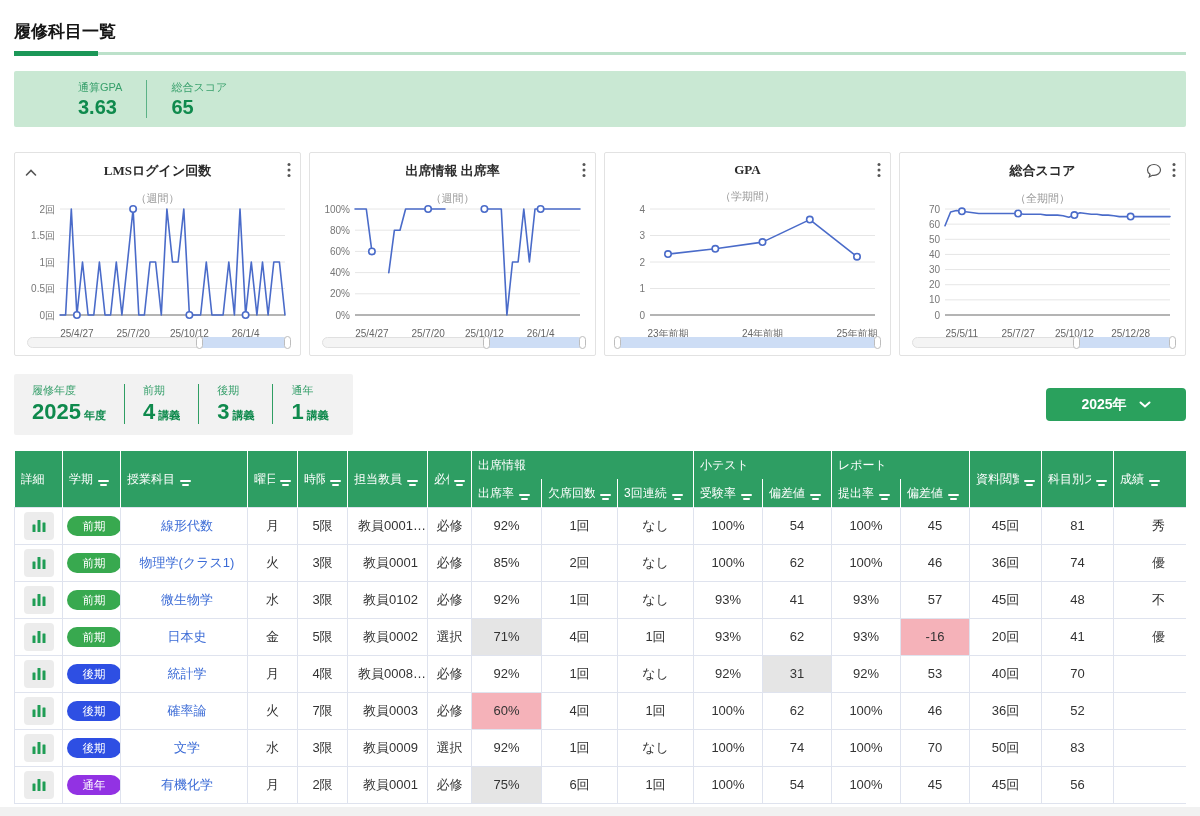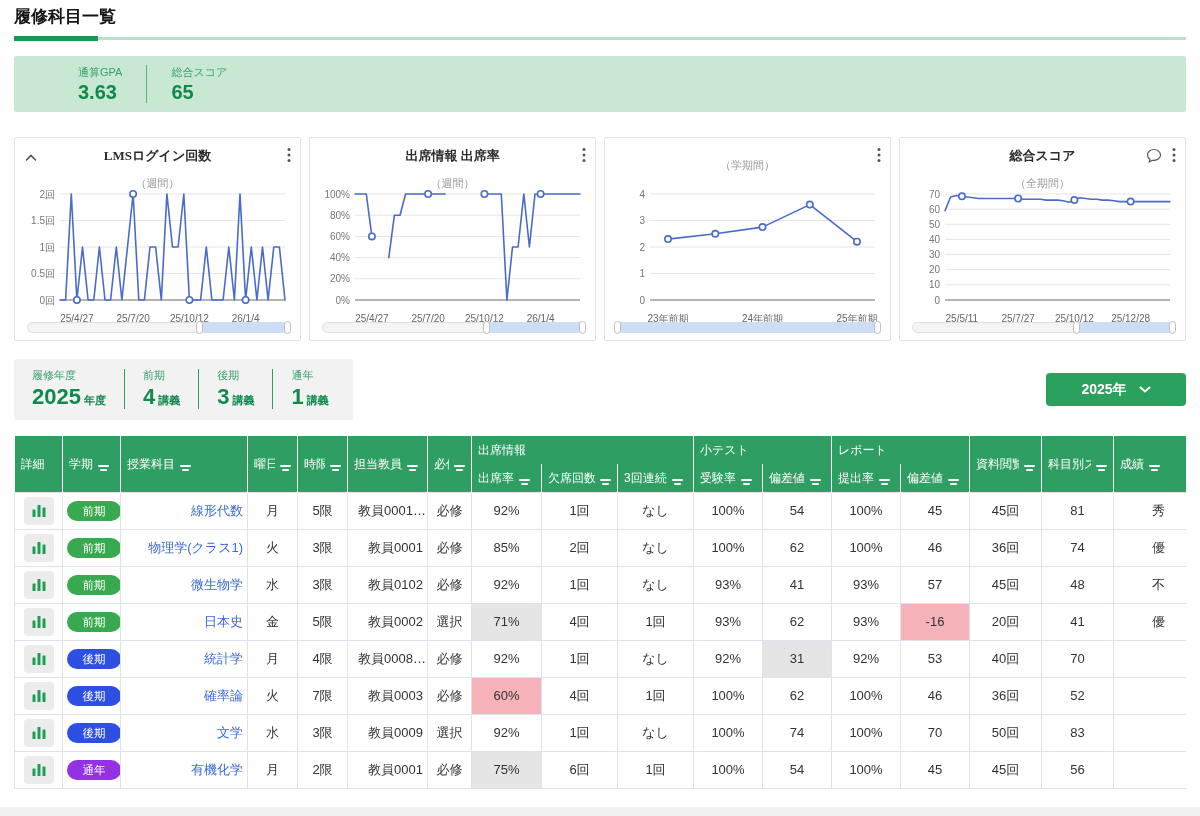--- a/index.html
+++ b/index.html
@@ -2,21 +2,21 @@
 <html><head>
 <meta charset="utf-8">
 <style>
   html,body{margin:0;padding:0;}
   body{
     width:1200px;height:816px;background:#fff;overflow:hidden;position:relative;
     font-family:"Liberation Sans","DejaVu Sans",sans-serif;color:#333;
   }
   .wrap{padding:0 14px;}
   
-  .page-title{font-size:17px;font-weight:bold;color:#151515;padding:5px 0 9px;}
+  .page-title{font-size:17px;font-weight:bold;color:#151515;padding:20px 0 9px;}
   .title-rule{position:relative;height:3px;background:#bce1ca;}
   .title-rule::before{content:"";position:absolute;left:0;top:-1px;width:84px;height:5px;background:#1b9757;}
   
   .account-bar{margin-top:16px;background:#c9e8d3;height:56px;display:flex;justify-content:space-between;align-items:center;padding:0 28px 0 64px;box-sizing:border-box;border-radius:2px;}
   .ab-group{display:flex;align-items:center;}
   .ab-label{font-size:11px;color:#38a06c;margin-bottom:2px;}
   .ab-value{font-size:20px;font-weight:bold;color:#0f8a4d;line-height:1.05;}
   .ab-div{width:1px;height:38px;background:#5bb286;margin:0 24px;}
   
   .charts-row{display:flex;gap:8px;margin-top:25px;}
@@ -44,21 +44,21 @@
   .tbl-wrap{margin-top:16px;width:1172px;overflow:hidden;}
   table{border-collapse:collapse;table-layout:fixed;}
   thead th{background:#2e9e63;color:#fff;font-size:12px;font-weight:normal;padding:0 6px;border-right:1px solid rgba(255,255,255,.45);height:28px;box-sizing:border-box;overflow:hidden;}
   .th-in{display:flex;align-items:flex-end;gap:5px;}
   .th-label{overflow:hidden;white-space:nowrap;flex:0 1 auto;text-align:left;}
   .fi{width:11px;height:9px;flex:none;display:inline-block;cursor:pointer;}
   .fi b{display:block;height:2px;background:#fff;border-radius:1px;}
   .fi b:nth-child(1){width:11px;margin-top:1px;}
   .fi b:nth-child(2){width:7px;margin:2.5px 0 0 2px;}
   tbody td{border:1px solid #dfe3ee;font-size:13px;color:#333;text-align:center;height:37px;padding:0 4px;box-sizing:border-box;overflow:hidden;white-space:nowrap;background:#fff;}
-  tbody td.l{text-align:right;padding-left:10px;}
+  tbody td.l{text-align:center;padding-left:10px;}
   td.hl-y{background:#e5e5e5;}
   td.hl-r{background:#f5b2b9;}
   .pill{display:inline-block;min-width:54px;padding:3px 0;border-radius:12px;color:#fff;font-size:11.5px;line-height:1.25;}
   .course-link{color:#3b6bd6;text-decoration:none;cursor:pointer;}
   .detail-btn{width:30px;height:28px;background:#ececec;border:none;border-radius:4px;display:inline-flex;align-items:center;justify-content:center;cursor:pointer;vertical-align:middle;}
   
   .h-scrollbar{position:absolute;left:0;right:0;bottom:0;height:9px;background:#f1f1f1;}
 </style>
 </head>
 <body>
@@ -174,20 +174,21 @@
       <div class="cc-slider">
           <span class="sl-track"></span>
           <span class="sl-sel" style="left:63%;width:37%"></span>
           <span class="sl-handle" style="left:calc(63% - 3px)"></span>
           <span class="sl-handle" style="left:calc(100% - 4px)"></span>
         </div>
     </div>
 
     <div class="chart-card">
       <div class="cc-head">
+        <div class="cc-title">GPA</div>
         <div class="cc-sub">（学期間）</div>
         <span class="cc-icons">
             <span>
               <svg width="4" height="16" viewBox="0 0 4 16">
                 <circle cx="2" cy="2.5" r="1.5" fill="#555"></circle>
                 <circle cx="2" cy="8" r="1.5" fill="#555"></circle>
                 <circle cx="2" cy="13.5" r="1.5" fill="#555"></circle>
               </svg>
             </span>
           </span>

